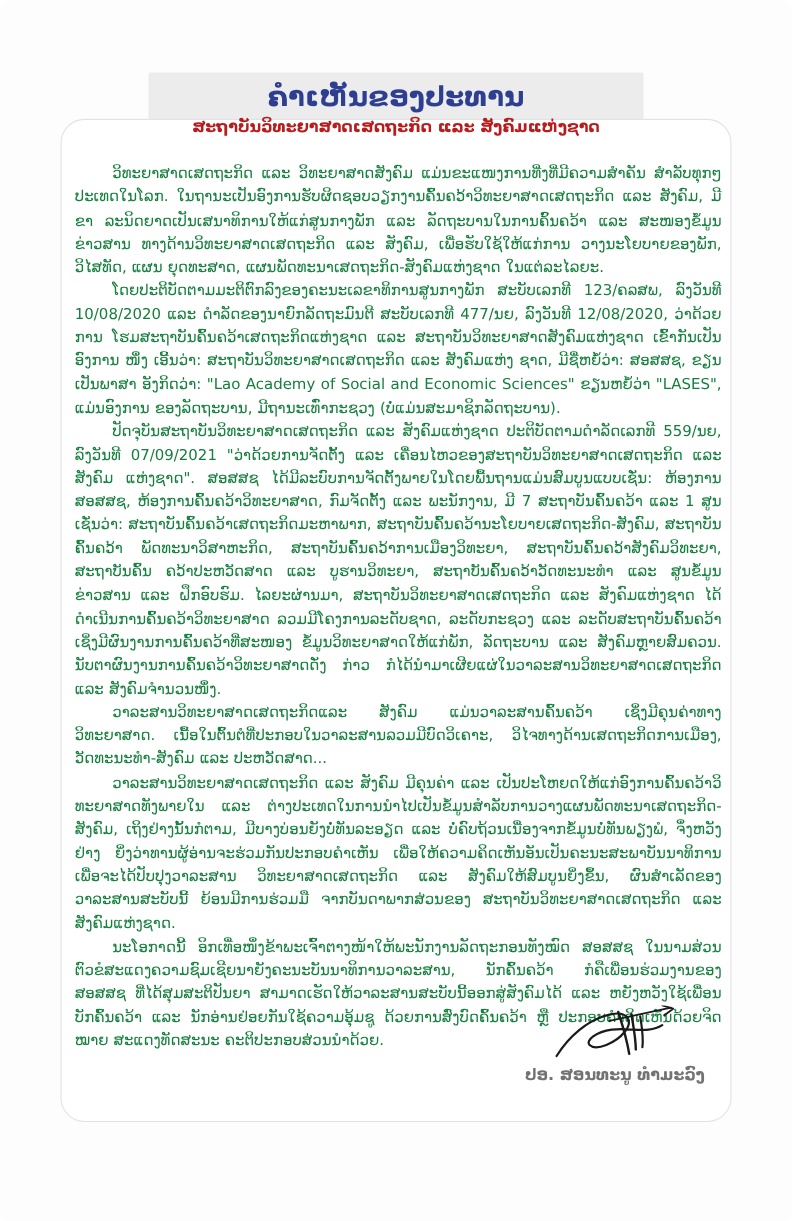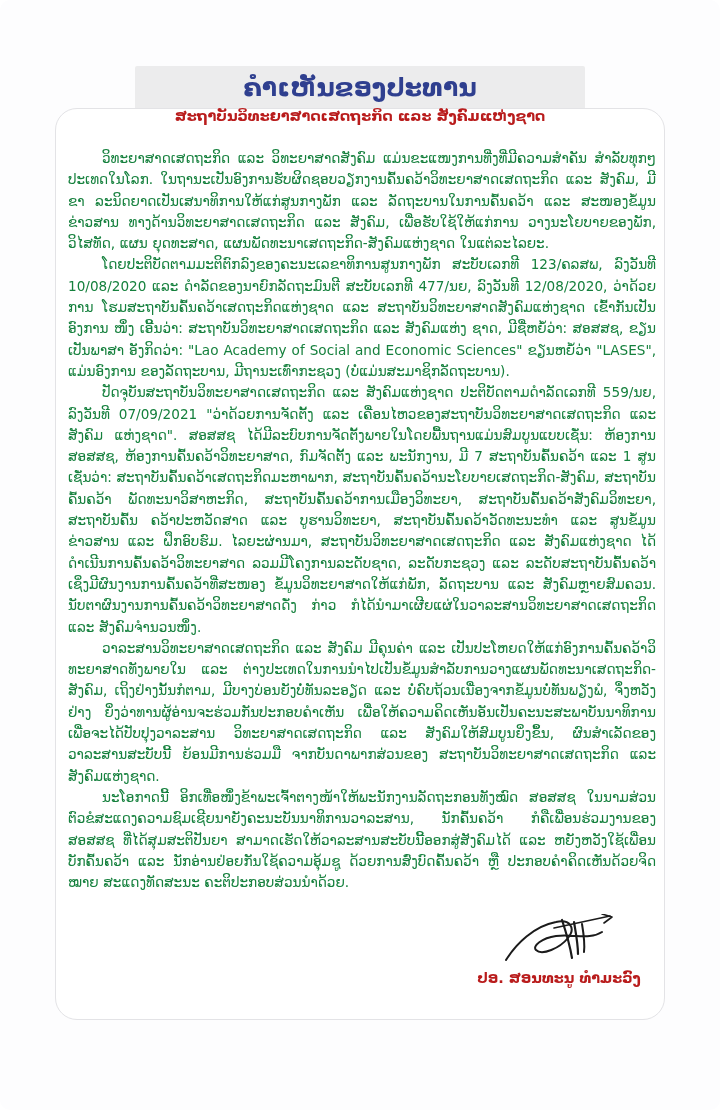--- a/index.html
+++ b/index.html
@@ -156,31 +156,32 @@
 
   <div class="title-block">
     <h1 class="doc-title" style="color: rgb(47, 63, 143);">ຄຳເຫັນຂອງປະທານ</h1>
     <h2 class="doc-subtitle" style="color: #b91c1c;">ສະຖາບັນວິທະຍາສາດເສດຖະກິດ ແລະ ສັງຄົມແຫ່ງຊາດ</h2>
   </div>
 
   <div class="body-area">
     <p class="para">ວິທະຍາສາດເສດຖະກິດ ແລະ ວິທະຍາສາດສັງຄົມ ແມ່ນຂະແໜງການທີ່ງທີ່ມີຄວາມສຳຄັນ ສຳລັບທຸກໆ ປະເທດໃນໂລກ. ໃນຖານະເປັນອົງການຮັບຜິດຊອບວຽກງານຄົ້ນຄວ້າວິທະຍາສາດເສດຖະກິດ ແລະ ສັງຄົມ, ມີຂາ ລະນິດຍາດເປັນເສນາທິການໃຫ້ແກ່ສູນກາງພັກ ແລະ ລັດຖະບານໃນການຄົ້ນຄວ້າ ແລະ ສະໜອງຂໍ້ມູນຂ່າວສານ ທາງດ້ານວິທະຍາສາດເສດຖະກິດ ແລະ ສັງຄົມ, ເພື່ອຮັບໃຊ້ໃຫ້ແກ່ການ ວາງນະໂຍບາຍຂອງພັກ, ວິໄສທັດ, ແຜນ ຍຸດທະສາດ, ແຜນພັດທະນາເສດຖະກິດ-ສັງຄົມແຫ່ງຊາດ ໃນແຕ່ລະໄລຍະ.</p>
     <p class="para">ໂດຍປະຕິບັດຕາມມະຕິຕົກລົງຂອງຄະນະເລຂາທິການສູນກາງພັກ ສະບັບເລກທີ 123/ຄລສພ, ລົງວັນທີ 10/08/2020 ແລະ ດຳລັດຂອງນາຍົກລັດຖະມົນຕີ ສະບັບເລກທີ 477/ນຍ, ລົງວັນທີ 12/08/2020, ວ່າດ້ວຍການ ໂຮມສະຖາບັນຄົ້ນຄວ້າເສດຖະກິດແຫ່ງຊາດ ແລະ ສະຖາບັນວິທະຍາສາດສັງຄົມແຫ່ງຊາດ ເຂົ້າກັນເປັນອົງການ ໜຶ່ງ ເອີ້ນວ່າ: ສະຖາບັນວິທະຍາສາດເສດຖະກິດ ແລະ ສັງຄົມແຫ່ງ ຊາດ, ມີຊື່ຫຍໍ້ວ່າ: ສອສສຊ, ຂຽນເປັນພາສາ ອັງກິດວ່າ: "Lao Academy of Social and Economic Sciences" ຂຽນຫຍໍ້ວ່າ "LASES", ແມ່ນອົງການ ຂອງລັດຖະບານ, ມີຖານະເທົ່າກະຊວງ (ບໍ່ແມ່ນສະມາຊິກລັດຖະບານ).</p>
     <p class="para">ປັດຈຸບັນສະຖາບັນວິທະຍາສາດເສດຖະກິດ ແລະ ສັງຄົມແຫ່ງຊາດ ປະຕິບັດຕາມດຳລັດເລກທີ 559/ນຍ, ລົງວັນທີ 07/09/2021 "ວ່າດ້ວຍການຈັດຕັ້ງ ແລະ ເຄື່ອນໄຫວຂອງສະຖາບັນວິທະຍາສາດເສດຖະກິດ ແລະ ສັງຄົມ ແຫ່ງຊາດ". ສອສສຊ ໄດ້ມີລະບົບການຈັດຕັ້ງພາຍໃນໂດຍພື້ນຖານແມ່ນສົມບູນແບບເຊັ່ນ: ຫ້ອງການ ສອສສຊ, ຫ້ອງການຄົ້ນຄວ້າວິທະຍາສາດ, ກົມຈັດຕັ້ງ ແລະ ພະນັກງານ, ມີ 7 ສະຖາບັນຄົ້ນຄວ້າ ແລະ 1 ສູນ ເຊັ່ນວ່າ: ສະຖາບັນຄົ້ນຄວ້າເສດຖະກິດມະຫາພາກ, ສະຖາບັນຄົ້ນຄວ້ານະໂຍບາຍເສດຖະກິດ-ສັງຄົມ, ສະຖາບັນຄົ້ນຄວ້າ ພັດທະນາວິສາຫະກິດ, ສະຖາບັນຄົ້ນຄວ້າການເມືອງວິທະຍາ, ສະຖາບັນຄົ້ນຄວ້າສັງຄົມວິທະຍາ, ສະຖາບັນຄົ້ນ ຄວ້າປະຫວັດສາດ ແລະ ບູຮານວິທະຍາ, ສະຖາບັນຄົ້ນຄວ້າວັດທະນະທຳ ແລະ ສູນຂໍ້ມູນຂ່າວສານ ແລະ ຝຶກອົບຮົມ. ໄລຍະຜ່ານມາ, ສະຖາບັນວິທະຍາສາດເສດຖະກິດ ແລະ ສັງຄົມແຫ່ງຊາດ ໄດ້ດຳເນີນການຄົ້ນຄວ້າວິທະຍາສາດ ລວມມີໂຄງການລະດັບຊາດ, ລະດັບກະຊວງ ແລະ ລະດັບສະຖາບັນຄົ້ນຄວ້າ ເຊິ່ງມີຜົນງານການຄົ້ນຄວ້າທີ່ສະໜອງ ຂໍ້ມູນວິທະຍາສາດໃຫ້ແກ່ພັກ, ລັດຖະບານ ແລະ ສັງຄົມຫຼາຍສົມຄວນ. ນັບຕາຜົນງານການຄົ້ນຄວ້າວິທະຍາສາດດັ່ງ ກ່າວ ກໍໄດ້ນຳມາເຜີຍແຜ່ໃນວາລະສານວິທະຍາສາດເສດຖະກິດ ແລະ ສັງຄົມຈຳນວນໜຶ່ງ.</p>
+    <p class="para">ວາລະສານວິທະຍາສາດເສດຖະກິດແລະ ສັງຄົມ ແມ່ນວາລະສານຄົ້ນຄວ້າ ເຊິ່ງມີຄຸນຄ່າທາງວິທະຍາສາດ. ເນື້ອໃນຕົ້ນຕໍທີ່ປະກອບໃນວາລະສານລວມມີບົດວິເຄາະ, ວິໄຈທາງດ້ານເສດຖະກິດການເມືອງ, ວັດທະນະທຳ-ສັງຄົມ ແລະ ປະຫວັດສາດ...</p>
     <p class="para">ວາລະສານວິທະຍາສາດເສດຖະກິດ ແລະ ສັງຄົມ ມີຄຸນຄ່າ ແລະ ເປັນປະໂຫຍດໃຫ້ແກ່ອົງການຄົ້ນຄວ້າວິ ທະຍາສາດທັງພາຍໃນ ແລະ ຕ່າງປະເທດໃນການນຳໄປເປັນຂໍ້ມູນສຳລັບການວາງແຜນພັດທະນາເສດຖະກິດ-ສັງຄົມ, ເຖິງຢ່າງນັ້ນກໍຕາມ, ມີບາງບ່ອນຍັງບໍ່ທັນລະອຽດ ແລະ ບໍ່ຄົບຖ້ວນເນື່ອງຈາກຂໍ້ມູນບໍ່ທັນພຽງພໍ, ຈຶ່ງຫວັງຢ່າງ ຍິ່ງວ່າທານຜູ້ອ່ານຈະຮ່ວມກັນປະກອບຄຳເຫັນ ເພື່ອໃຫ້ຄວາມຄິດເຫັນອັນເປັນຄະນະສະພາບັນນາທິການ ເພື່ອຈະໄດ້ປັບປຸງວາລະສານ ວິທະຍາສາດເສດຖະກິດ ແລະ ສັງຄົມໃຫ້ສົມບູນຍິ່ງຂຶ້ນ, ຜົນສຳເລັດຂອງວາລະສານສະບັບນີ້ ຍ້ອນມີການຮ່ວມມື ຈາກບັນດາພາກສ່ວນຂອງ ສະຖາບັນວິທະຍາສາດເສດຖະກິດ ແລະ ສັງຄົມແຫ່ງຊາດ.</p>
     <p class="para">ນະໂອກາດນີ້ ອິກເທື່ອໜຶ່ງຂ້າພະເຈົ້າຕາງໜ້າໃຫ້ພະນັກງານລັດຖະກອນທັງໝົດ ສອສສຊ ໃນນາມສ່ວນ ຕົວຂໍສະແດງຄວາມຊົມເຊີຍນາຍັງຄະນະບັນນາທິການວາລະສານ, ນັກຄົ້ນຄວ້າ ກໍຄືເພື່ອນຮ່ວມງານຂອງ ສອສສຊ ທີ່ໄດ້ສຸມສະຕິປັນຍາ ສາມາດເຮັດໃຫ້ວາລະສານສະບັບນີ້ອອກສູ່ສັງຄົມໄດ້ ແລະ ຫຍັງຫວັງໃຊ້ເພື່ອນບັກຄົ້ນຄວ້າ ແລະ ນັກອ່ານຢ່ອຍກັນໃຊ້ຄວາມອຸ້ມຊູ ດ້ວຍການສົ່ງບົດຄົ້ນຄວ້າ ຫຼື ປະກອບຄຳຄິດເຫັນດ້ວຍຈິດໝາຍ ສະແດງທັດສະນະ ຄະຕິປະກອບສ່ວນນຳດ້ວຍ.</p>
   </div>
 
   <div class="sign-block">
     <div class="sign-mark">
       <svg width="150" height="54" viewBox="0 0 150 54" fill="none" aria-hidden="true">
         <path d="M16 46 C26 30, 44 12, 66 8 C80 5, 86 14, 78 24 C70 34, 52 42, 46 36 C42 32, 52 24, 66 22 C84 20, 100 26, 112 18" stroke="#1b1b1b" stroke-width="2" stroke-linecap="round" fill="none"></path>
         <path d="M72 6 C76 18, 80 32, 82 44" stroke="#1b1b1b" stroke-width="2.2" stroke-linecap="round" fill="none"></path>
         <path d="M84 8 C86 20, 88 30, 88 40" stroke="#1b1b1b" stroke-width="2.2" stroke-linecap="round" fill="none"></path>
         <path d="M92 10 C94 22, 95 30, 94 38" stroke="#1b1b1b" stroke-width="2" stroke-linecap="round" fill="none"></path>
         <path d="M64 14 L120 2" stroke="#1b1b1b" stroke-width="1.6" stroke-linecap="round" fill="none"></path>
         <path d="M112 0 L122 3 L114 9" stroke="#1b1b1b" stroke-width="1.6" stroke-linecap="round" stroke-linejoin="round" fill="none"></path>
       </svg>
     </div>
-    <div class="sign-name" style="color: #b91c1c;">ປອ. ສອນທະນູ ທຳມະວົງ</div>
+    <div class="sign-name" style="color: #737373;">ປອ. ສອນທະນູ ທຳມະວົງ</div>
   </div>
 
 </div>
 
 </body></html>

